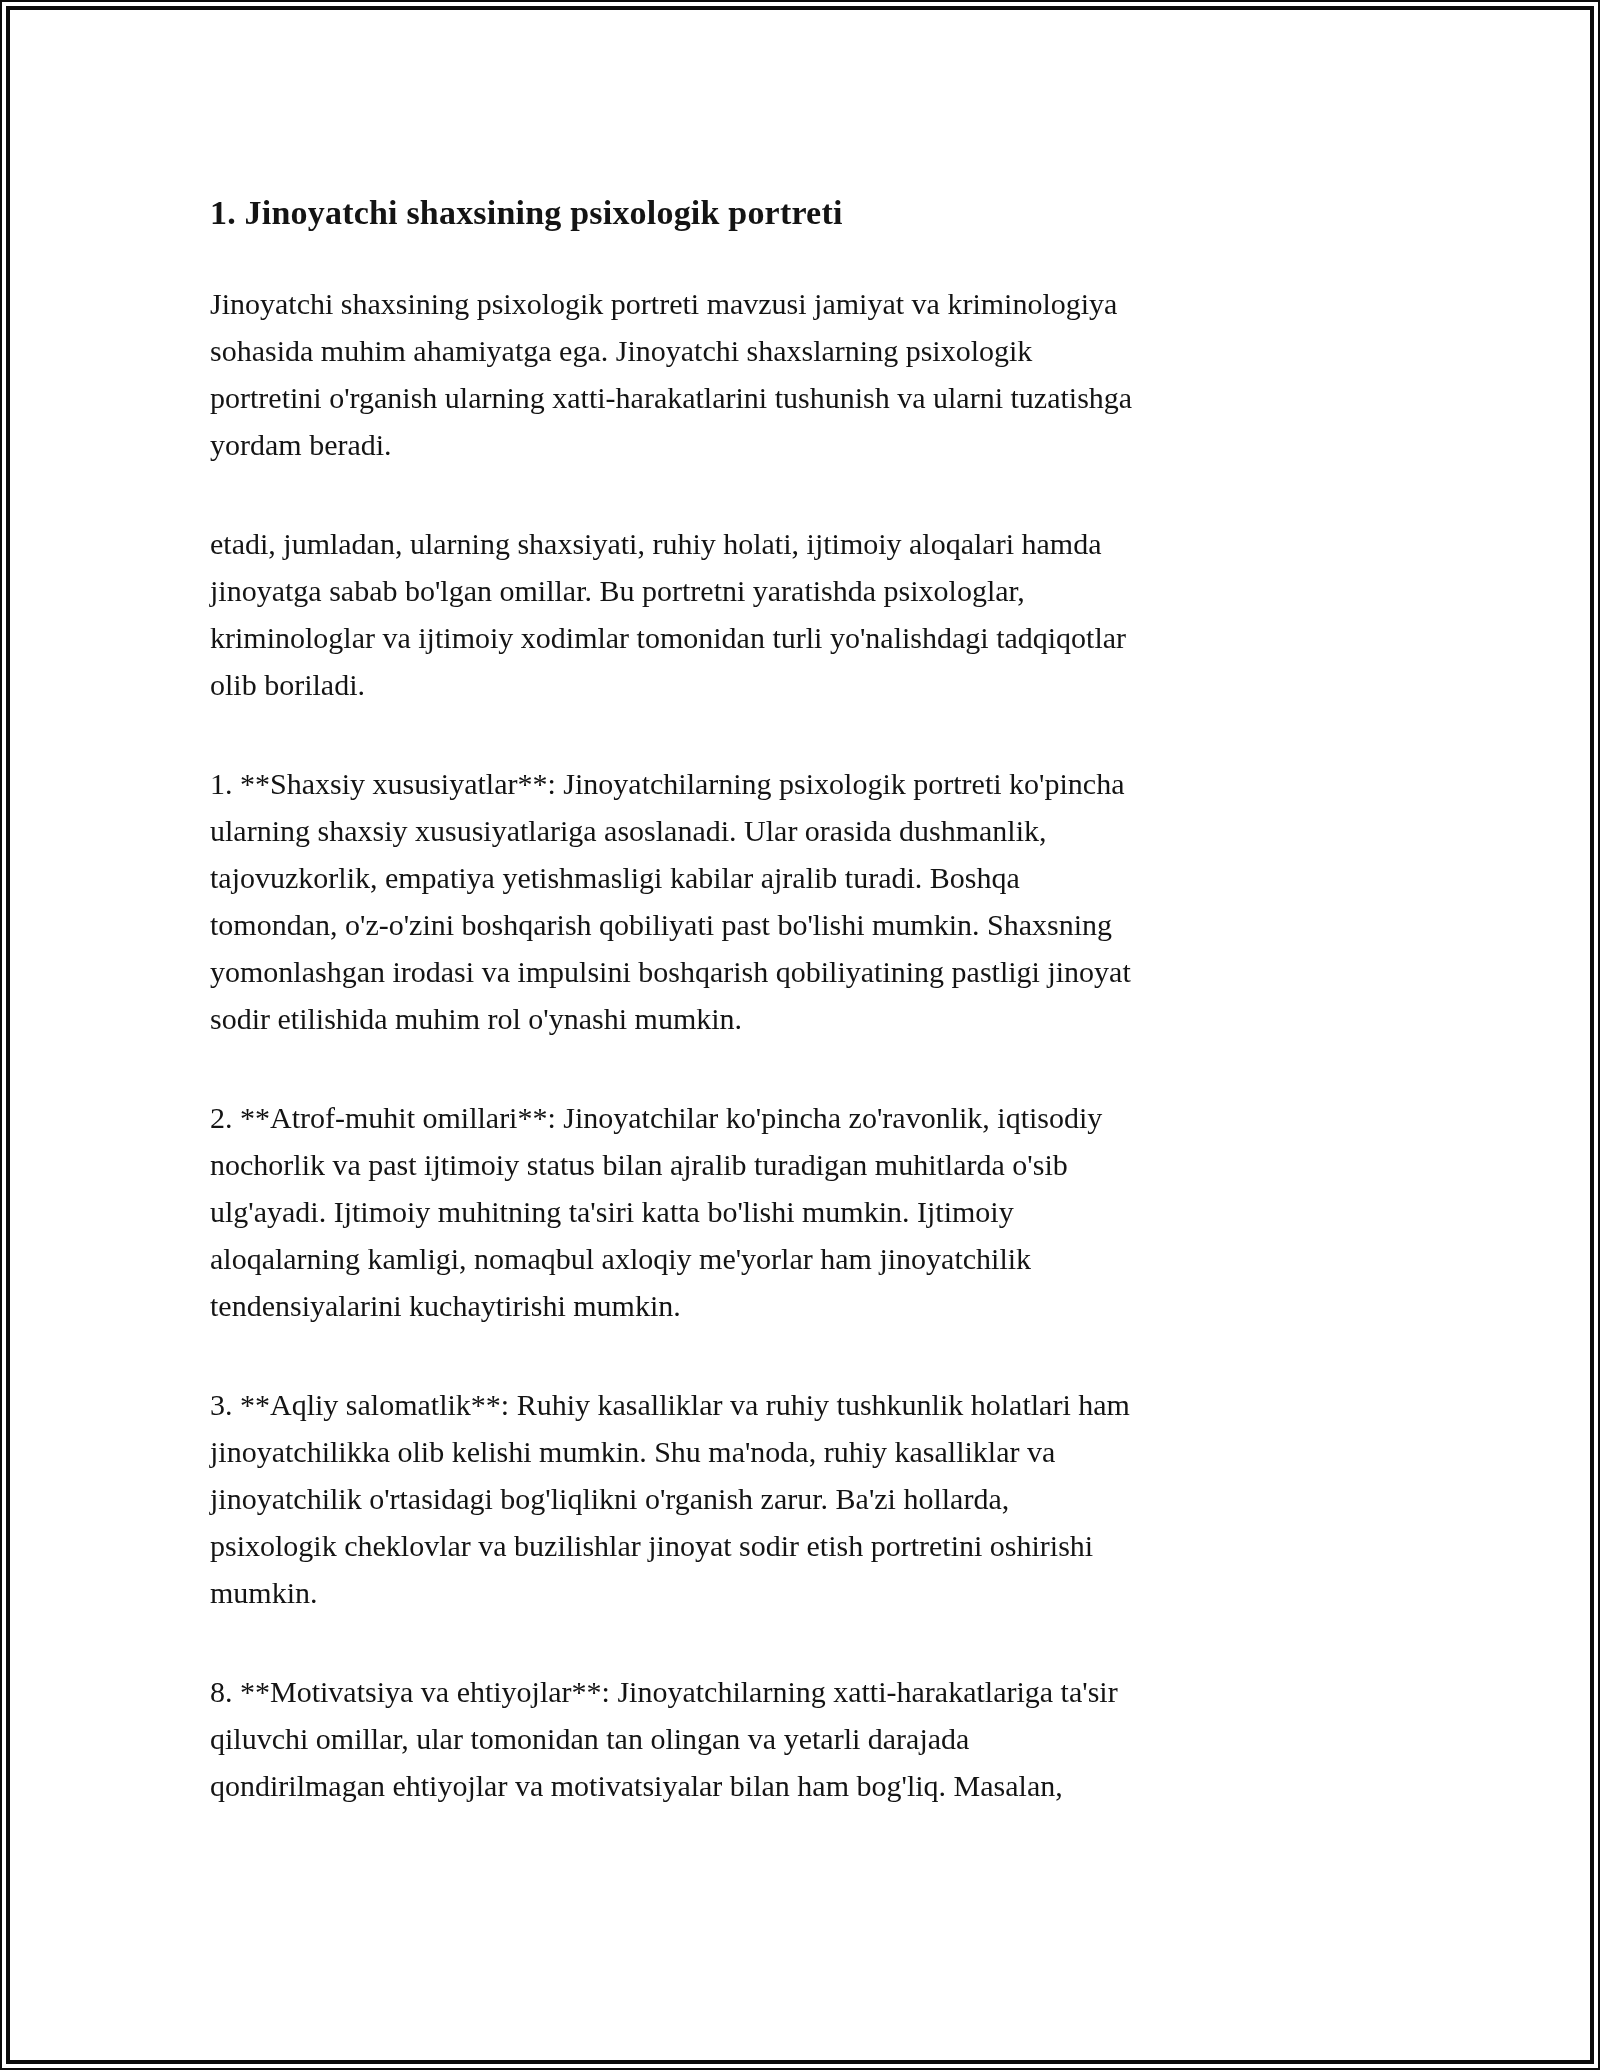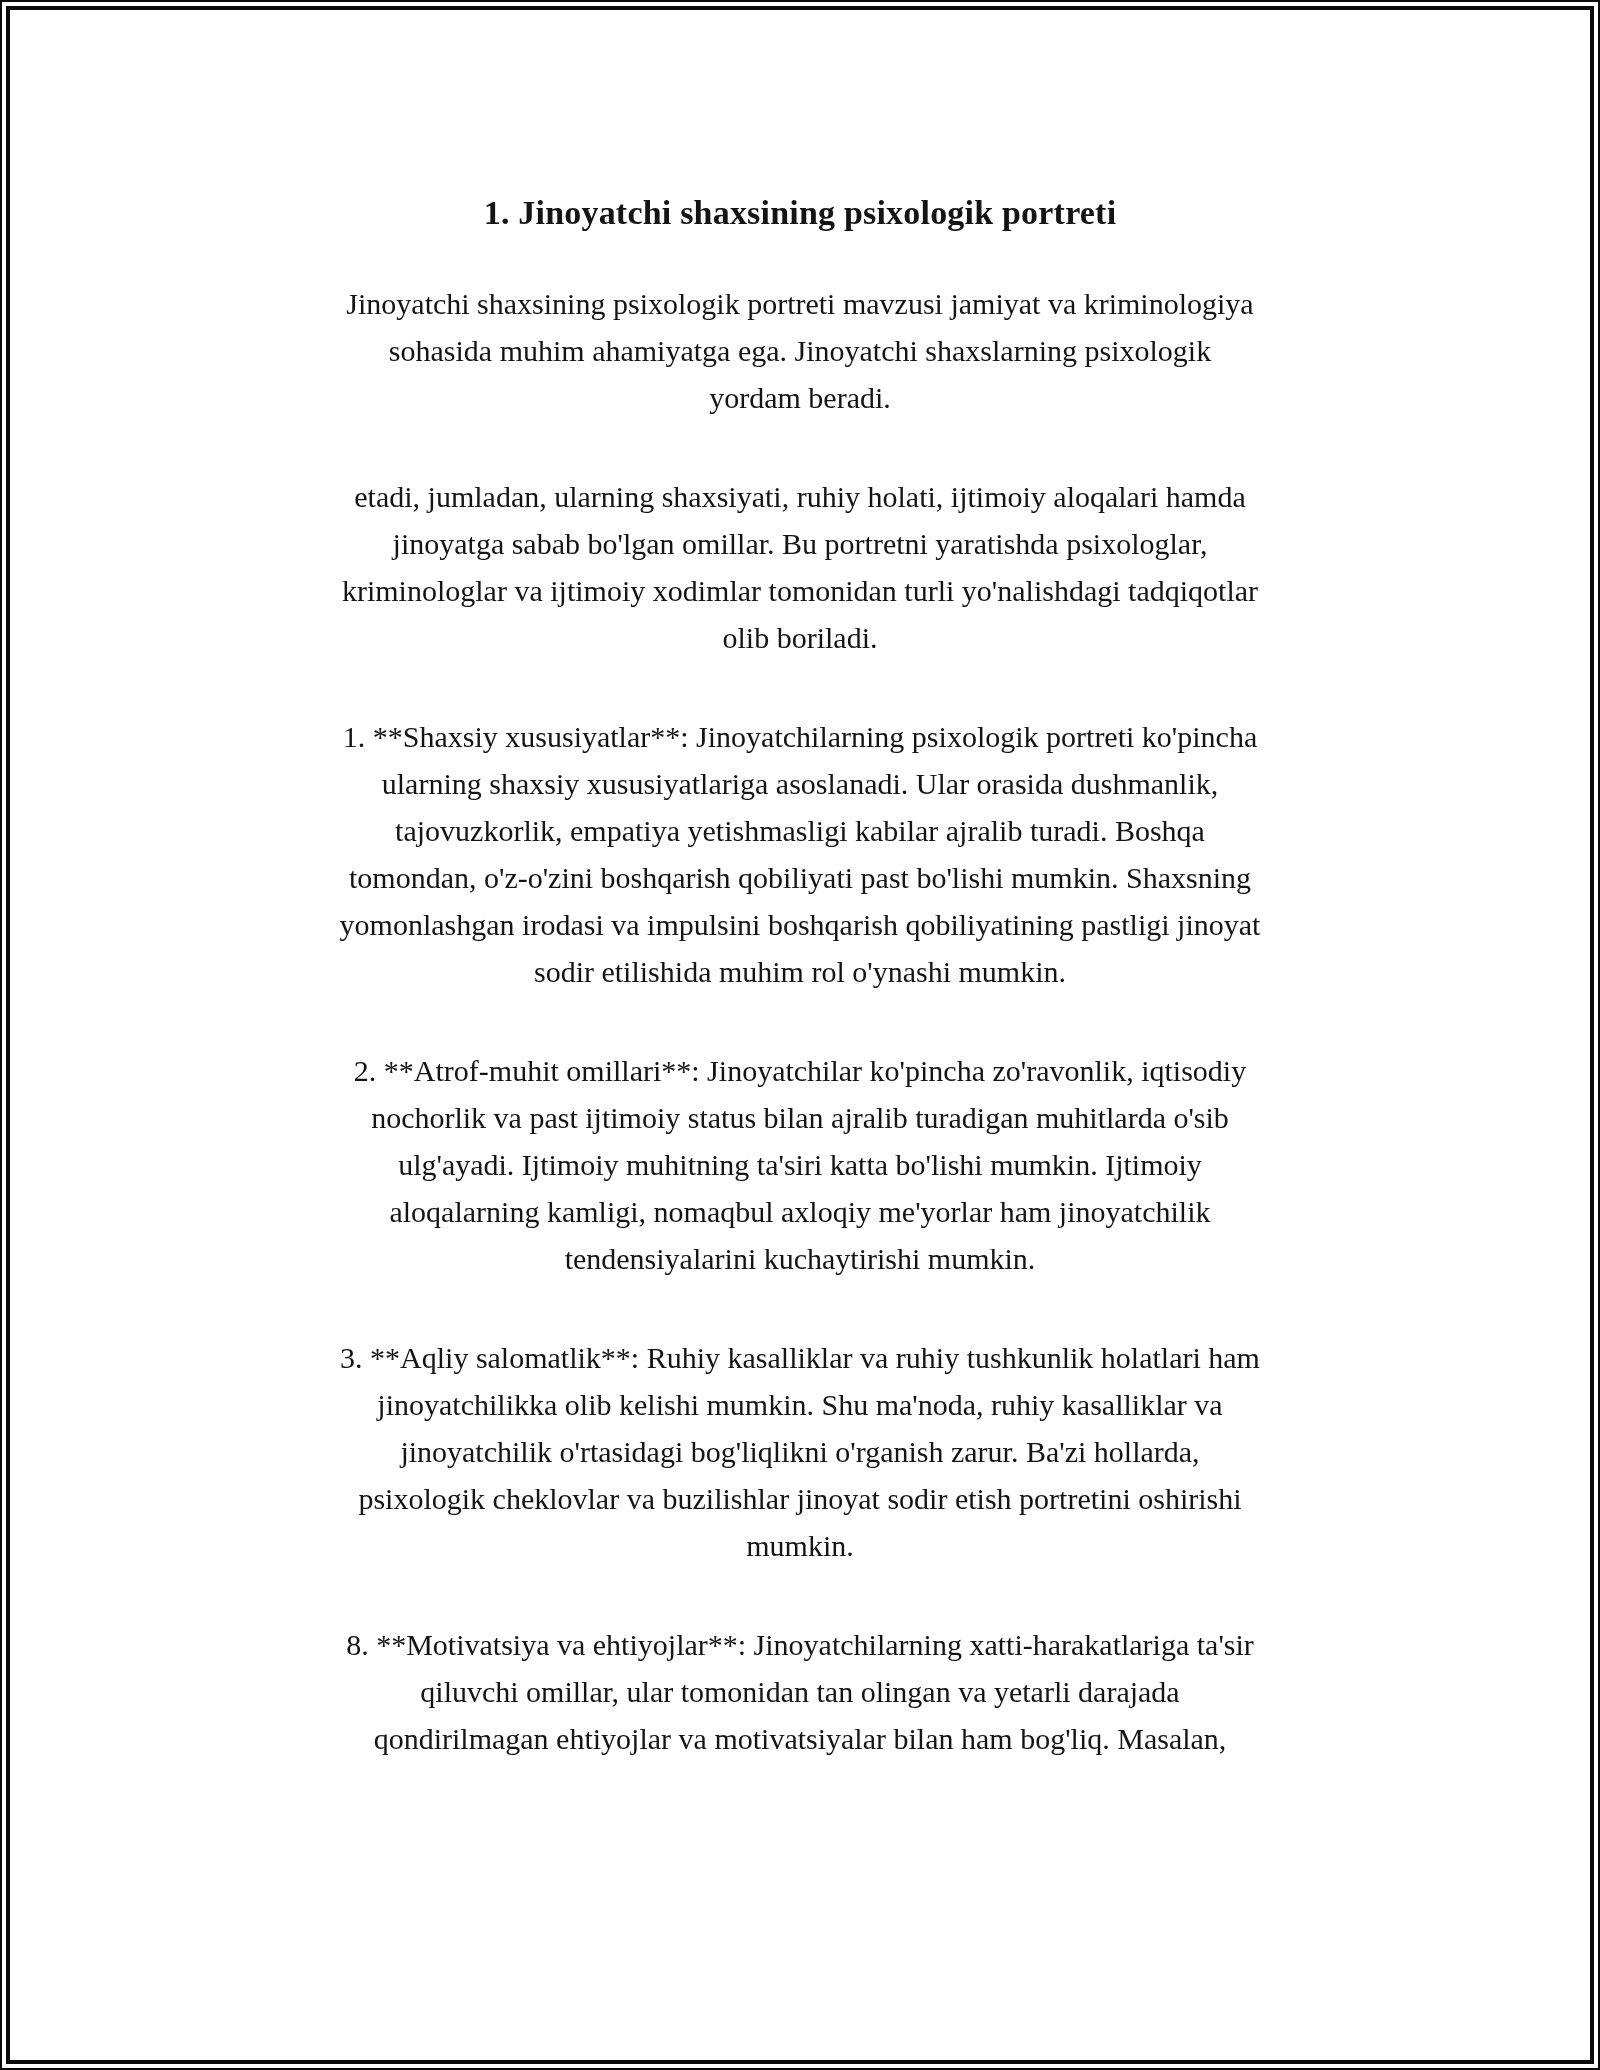--- a/index.html
+++ b/index.html
@@ -20,21 +20,20 @@
     padding: 4px;
     background: #ffffff;
   }
   .inner-frame {
     box-sizing: border-box;
     width: 100%;
     height: 100%;
     border: 4px solid #0b0b0b;
     overflow: hidden;
     background: #ffffff;
-    text-align: center;
   }
   .content {
     padding: 180px 200px 0 200px;
     color: #141414;
   }
   .doc-title {
     font-size: 34px;
     line-height: 46px;
     font-weight: bold;
     margin: 0 0 44px 0;
@@ -53,20 +52,21 @@
 <body>
 
 <div class="page-frame">
   <div class="inner-frame">
     <div class="content">
       <h1 class="doc-title">1. Jinoyatchi shaxsining psixologik portreti</h1>
       <div id="doc-body">
           <div class="paragraph">
             <div class="line">Jinoyatchi shaxsining psixologik portreti mavzusi jamiyat va kriminologiya</div>
             <div class="line">sohasida muhim ahamiyatga ega. Jinoyatchi shaxslarning psixologik</div>
+            <div class="line">portretini o'rganish ularning xatti-harakatlarini tushunish va ularni tuzatishga</div>
             <div class="line">yordam beradi.</div>
           </div>
           <div class="paragraph">
             <div class="line">etadi, jumladan, ularning shaxsiyati, ruhiy holati, ijtimoiy aloqalari hamda</div>
             <div class="line">jinoyatga sabab bo'lgan omillar. Bu portretni yaratishda psixologlar,</div>
             <div class="line">kriminologlar va ijtimoiy xodimlar tomonidan turli yo'nalishdagi tadqiqotlar</div>
             <div class="line">olib boriladi.</div>
           </div>
           <div class="paragraph">
             <div class="line">1. **Shaxsiy xususiyatlar**: Jinoyatchilarning psixologik portreti ko'pincha</div>

